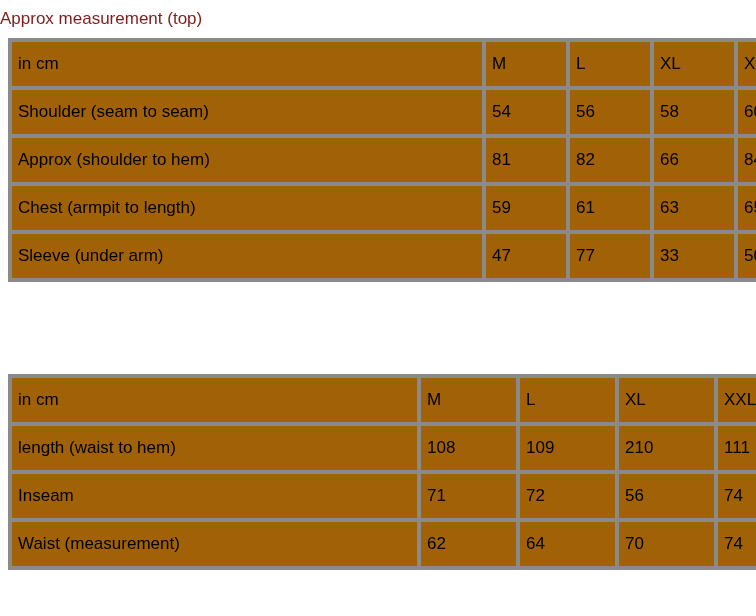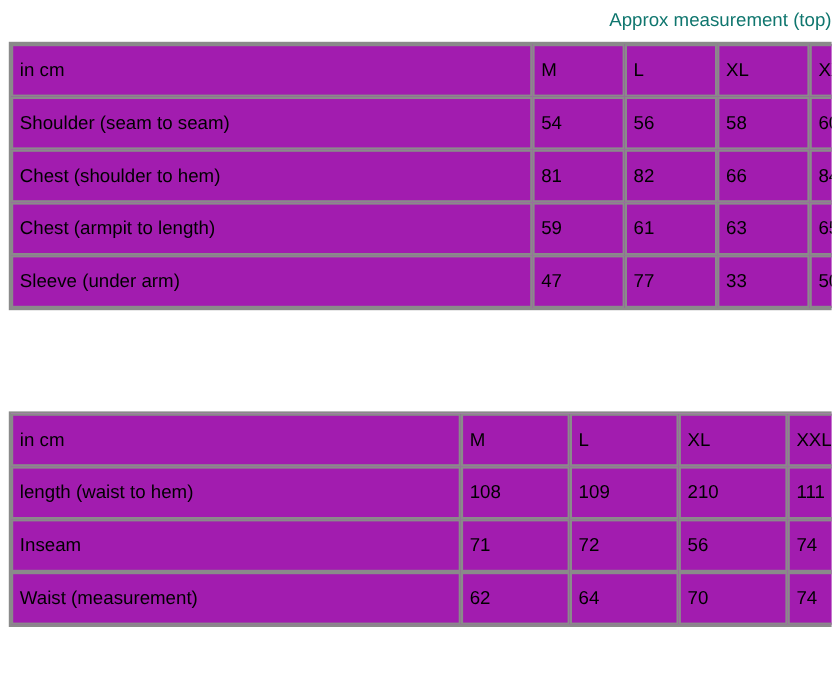--- a/index.html
+++ b/index.html
@@ -21,45 +21,45 @@
   }
   .table-block {
     position: absolute;
     left: 0;
     width: 756px;
   }
   .block-top { top: 8px; }
   .block-pants { top: 374px; }
 
   .caption {
-    text-align: right;
+    text-align: left;
     font-size: 17px;
     line-height: 22px;
     padding-bottom: 8px;
-    color: #0f766e;
+    color: #7f1d1d;
   }
 
   table {
     border-collapse: separate;
     border-spacing: 0;
     width: 740px;
     margin: 0 8px;
     table-layout: fixed;
     background: #fff;
     border: 2px solid #8a8a8a;
   }
   td {
     border: 2px solid #8a8a8a;
     font-size: 17px;
     line-height: 20px;
     padding: 12px 4px 12px 6px;
     vertical-align: middle;
     white-space: nowrap;
     overflow: hidden;
-    background: #a21caf;
+    background: #a16207;
   }
   
   .col-label { width: 460px; }
   .col-size  { width: 70px; }
 
   .pants .col-label { width: 395px; }
   .pants .col-size  { width: 85px; }
 </style>
 </head>
 <body>
@@ -78,21 +78,21 @@
           <td class="col-size">XXL</td>
         </tr>
         <tr>
           <td class="col-label">Shoulder (seam to seam)</td>
           <td class="col-size">54</td>
           <td class="col-size">56</td>
           <td class="col-size">58</td>
           <td class="col-size">60</td>
         </tr>
         <tr>
-          <td class="col-label">Chest (shoulder to hem)</td>
+          <td class="col-label">Approx (shoulder to hem)</td>
           <td class="col-size">81</td>
           <td class="col-size">82</td>
           <td class="col-size">66</td>
           <td class="col-size">84</td>
         </tr>
         <tr>
           <td class="col-label">Chest (armpit to length)</td>
           <td class="col-size">59</td>
           <td class="col-size">61</td>
           <td class="col-size">63</td>

